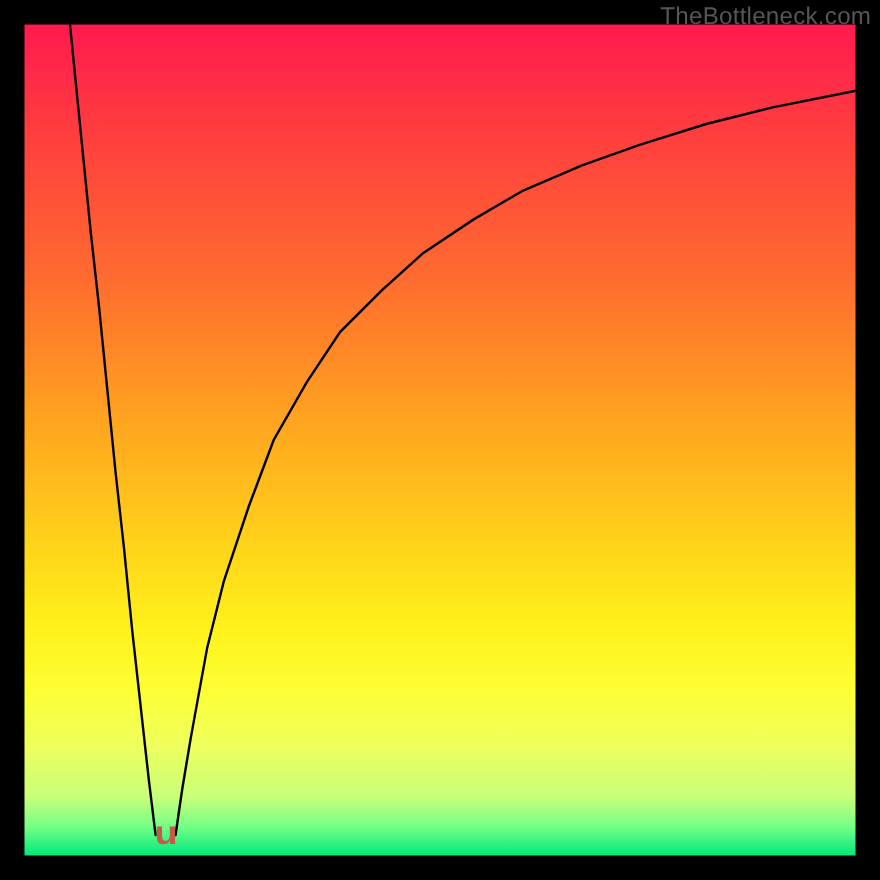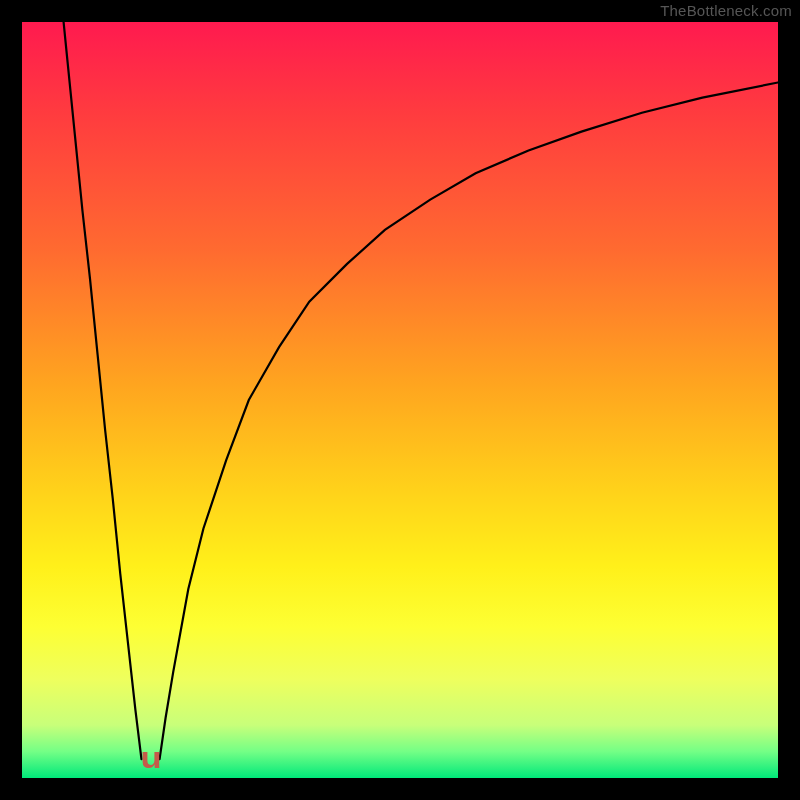--- a/index.html
+++ b/index.html
@@ -43,21 +43,21 @@
     font-weight: 900;
     font-family: Arial, Helvetica, sans-serif;
     line-height: 1;
     transform: translate(-50%, -60%) scaleX(1.15);
     user-select: none;
   }
   .watermark {
     position: absolute;
     top: 2px;
     right: 8px;
-    font-size: 15px;
+    font-size: 22px;
     color: #565656;
     font-family: Arial, Helvetica, sans-serif;
     letter-spacing: 0.2px;
   }
 </style>
 </head>
 <body>
 
 <div class="frame">
 

